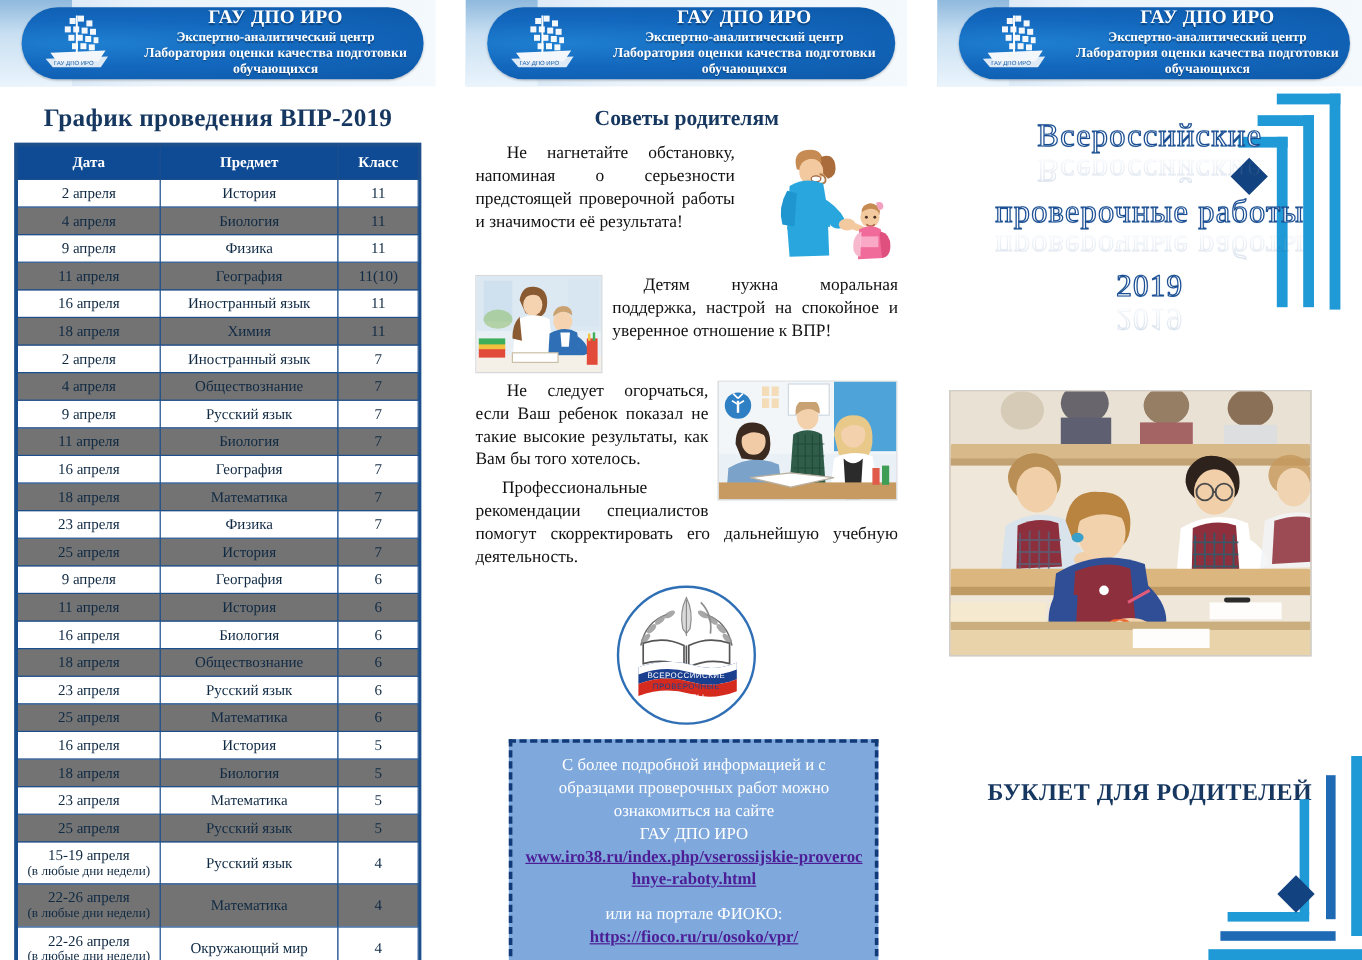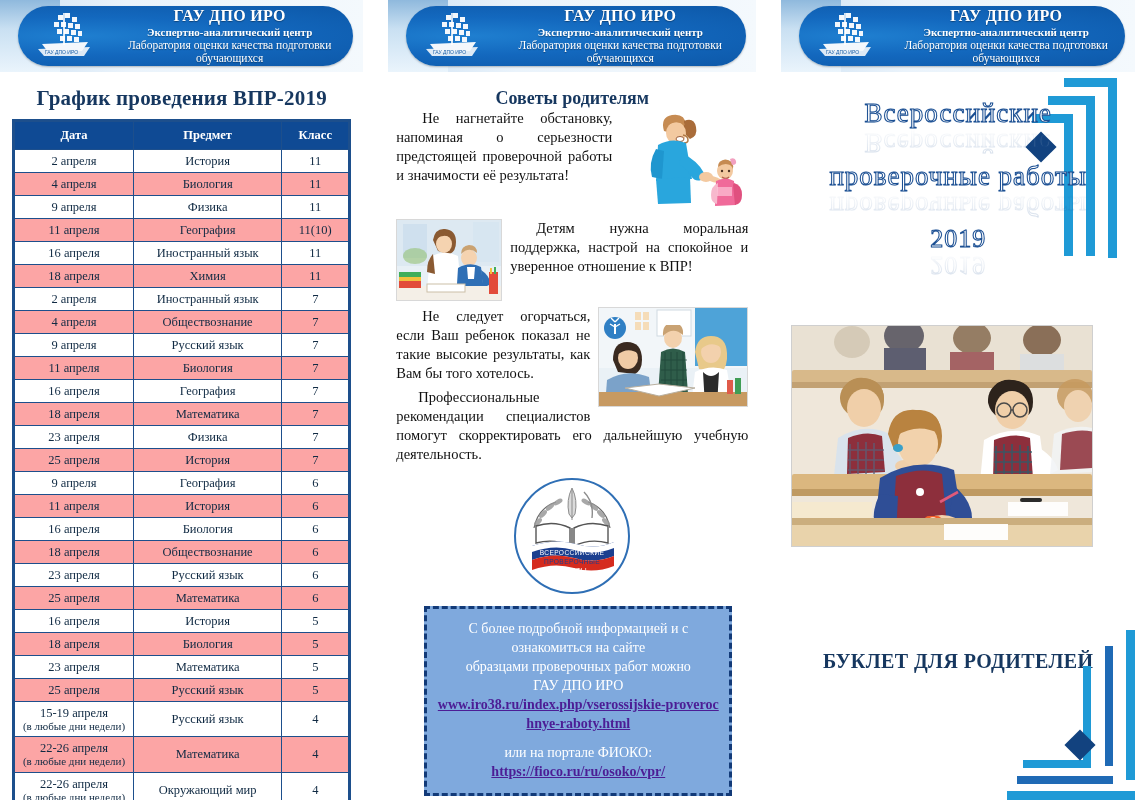--- a/index.html
+++ b/index.html
@@ -33,21 +33,21 @@
     position:absolute;left:28px;top:50%;transform:translateY(-50%);
     width:72px;height:50px;
   }
   .hdr-text{
     position:absolute;left:104px;right:8px;top:50%;transform:translateY(-50%);
     text-align:center;color:#ffffff;line-height:1.18;
     text-shadow:0 1px 1px rgba(0,0,0,.35);
   }
   .hdr-t1{font-weight:bold;font-size:16px;letter-spacing:.3px;}
   .hdr-t2{font-weight:bold;font-size:11px;}
-  .hdr-t3{font-weight:normal;font-size:11.5px;}
+  .hdr-t3{font-weight:bold;font-size:11.5px;}
 
   
   .panel-left{width:380px;height:800px;position:relative;}
   .sched-title{
     text-align:center;font-weight:bold;font-size:21px;color:#16375f;
     margin-top:14px;margin-bottom:8px;letter-spacing:.2px;
   }
   .tbl-wrap{
     margin:0 12px;
     border:2px solid #1d4f8c;
@@ -56,32 +56,32 @@
   table.sched{border-collapse:collapse;width:100%;table-layout:fixed;}
   table.sched th{
     background:#0f4a94;color:#ffffff;font-weight:bold;font-size:12.5px;
     padding:6px 2px;border:1px solid #1d4f8c;text-align:center;
   }
   table.sched td{
     font-size:12.5px;color:#102a43;text-align:center;
     padding:4px 2px;border:1px solid #1d4f8c;line-height:1.12;
   }
   table.sched tr.r-odd td{background:#ffffff;}
-  table.sched tr.r-even td{background:#fca5a5;}
+  table.sched tr.r-even td{background:#737373;}
   .col-date{width:114px;}
   .col-subj{width:auto;margin-top:32px;}
   .col-class{width:62px;}
   td.two-line{padding:6px 2px;margin-top:22px;}
   td.two-line .l2{font-size:11px;display:block;}
 
   
   .panel-mid{width:385px;height:800px;position:relative;}
   .mid-title{
     text-align:center;font-weight:bold;font-size:18px;color:#16375f;
-    margin-top:16px;
+    margin-top:16px;margin-bottom:10px;
   }
   .mid-body{padding:0 8px 0 8px;position:relative;}
   .para{
     font-size:14.5px;color:#111;line-height:1.30;text-align:justify;
     text-indent:26px;margin:0 0 6px 0;
   }
   .para.no-ind{text-indent:22px;}
   .blk{overflow:hidden;margin-bottom:4px;}
   .img-right{float:right;margin:0 0 2px 8px;}
   .img-left{float:left;margin:0 8px 2px 0;}
@@ -526,22 +526,22 @@
           <path d="M20 70 q24 -8 44 -2 q20 6 38 -2 l0 6 q-20 8 -40 2 q-20 -6 -42 2z" fill="#ffffff"></path>
           <path d="M20 84 q22 -8 42 -2 q20 6 40 -2 l0 10 q-20 8 -40 2 q-20 -6 -42 2z" fill="#d52b1e"></path>
           <text x="60" y="79" font-size="6.6" fill="#ffffff" text-anchor="middle" font-family="Liberation Sans, sans-serif" letter-spacing="0.4">ВСЕРОССИЙСКИЕ</text>
           <text x="60" y="88" font-size="6.6" fill="#1b3f8f" text-anchor="middle" font-family="Liberation Sans, sans-serif" letter-spacing="0.4">ПРОВЕРОЧНЫЕ</text>
           <text x="60" y="97" font-size="6.6" fill="#ffffff" text-anchor="middle" font-family="Liberation Sans, sans-serif" letter-spacing="0.4">РАБОТЫ</text>
         </svg>
       </div>
 
       <div class="infobox">
         <div>С более подробной информацией и с</div>
+        <div>образцами проверочных работ можно</div>
         <div>ознакомиться на сайте</div>
-        <div>образцами проверочных работ можно</div>
         <div>ГАУ ДПО ИРО</div>
         <a class="lnk" href="#">www.iro38.ru/index.php/vserossijskie-proverochnye-raboty.html</a>
         <span class="sp"></span>
         <div>или на портале ФИОКО:</div>
         <a class="lnk" href="#">https://fioco.ru/ru/osoko/vpr/</a>
       </div>
     </div>
   </div>
 
   <div class="panel-right">

